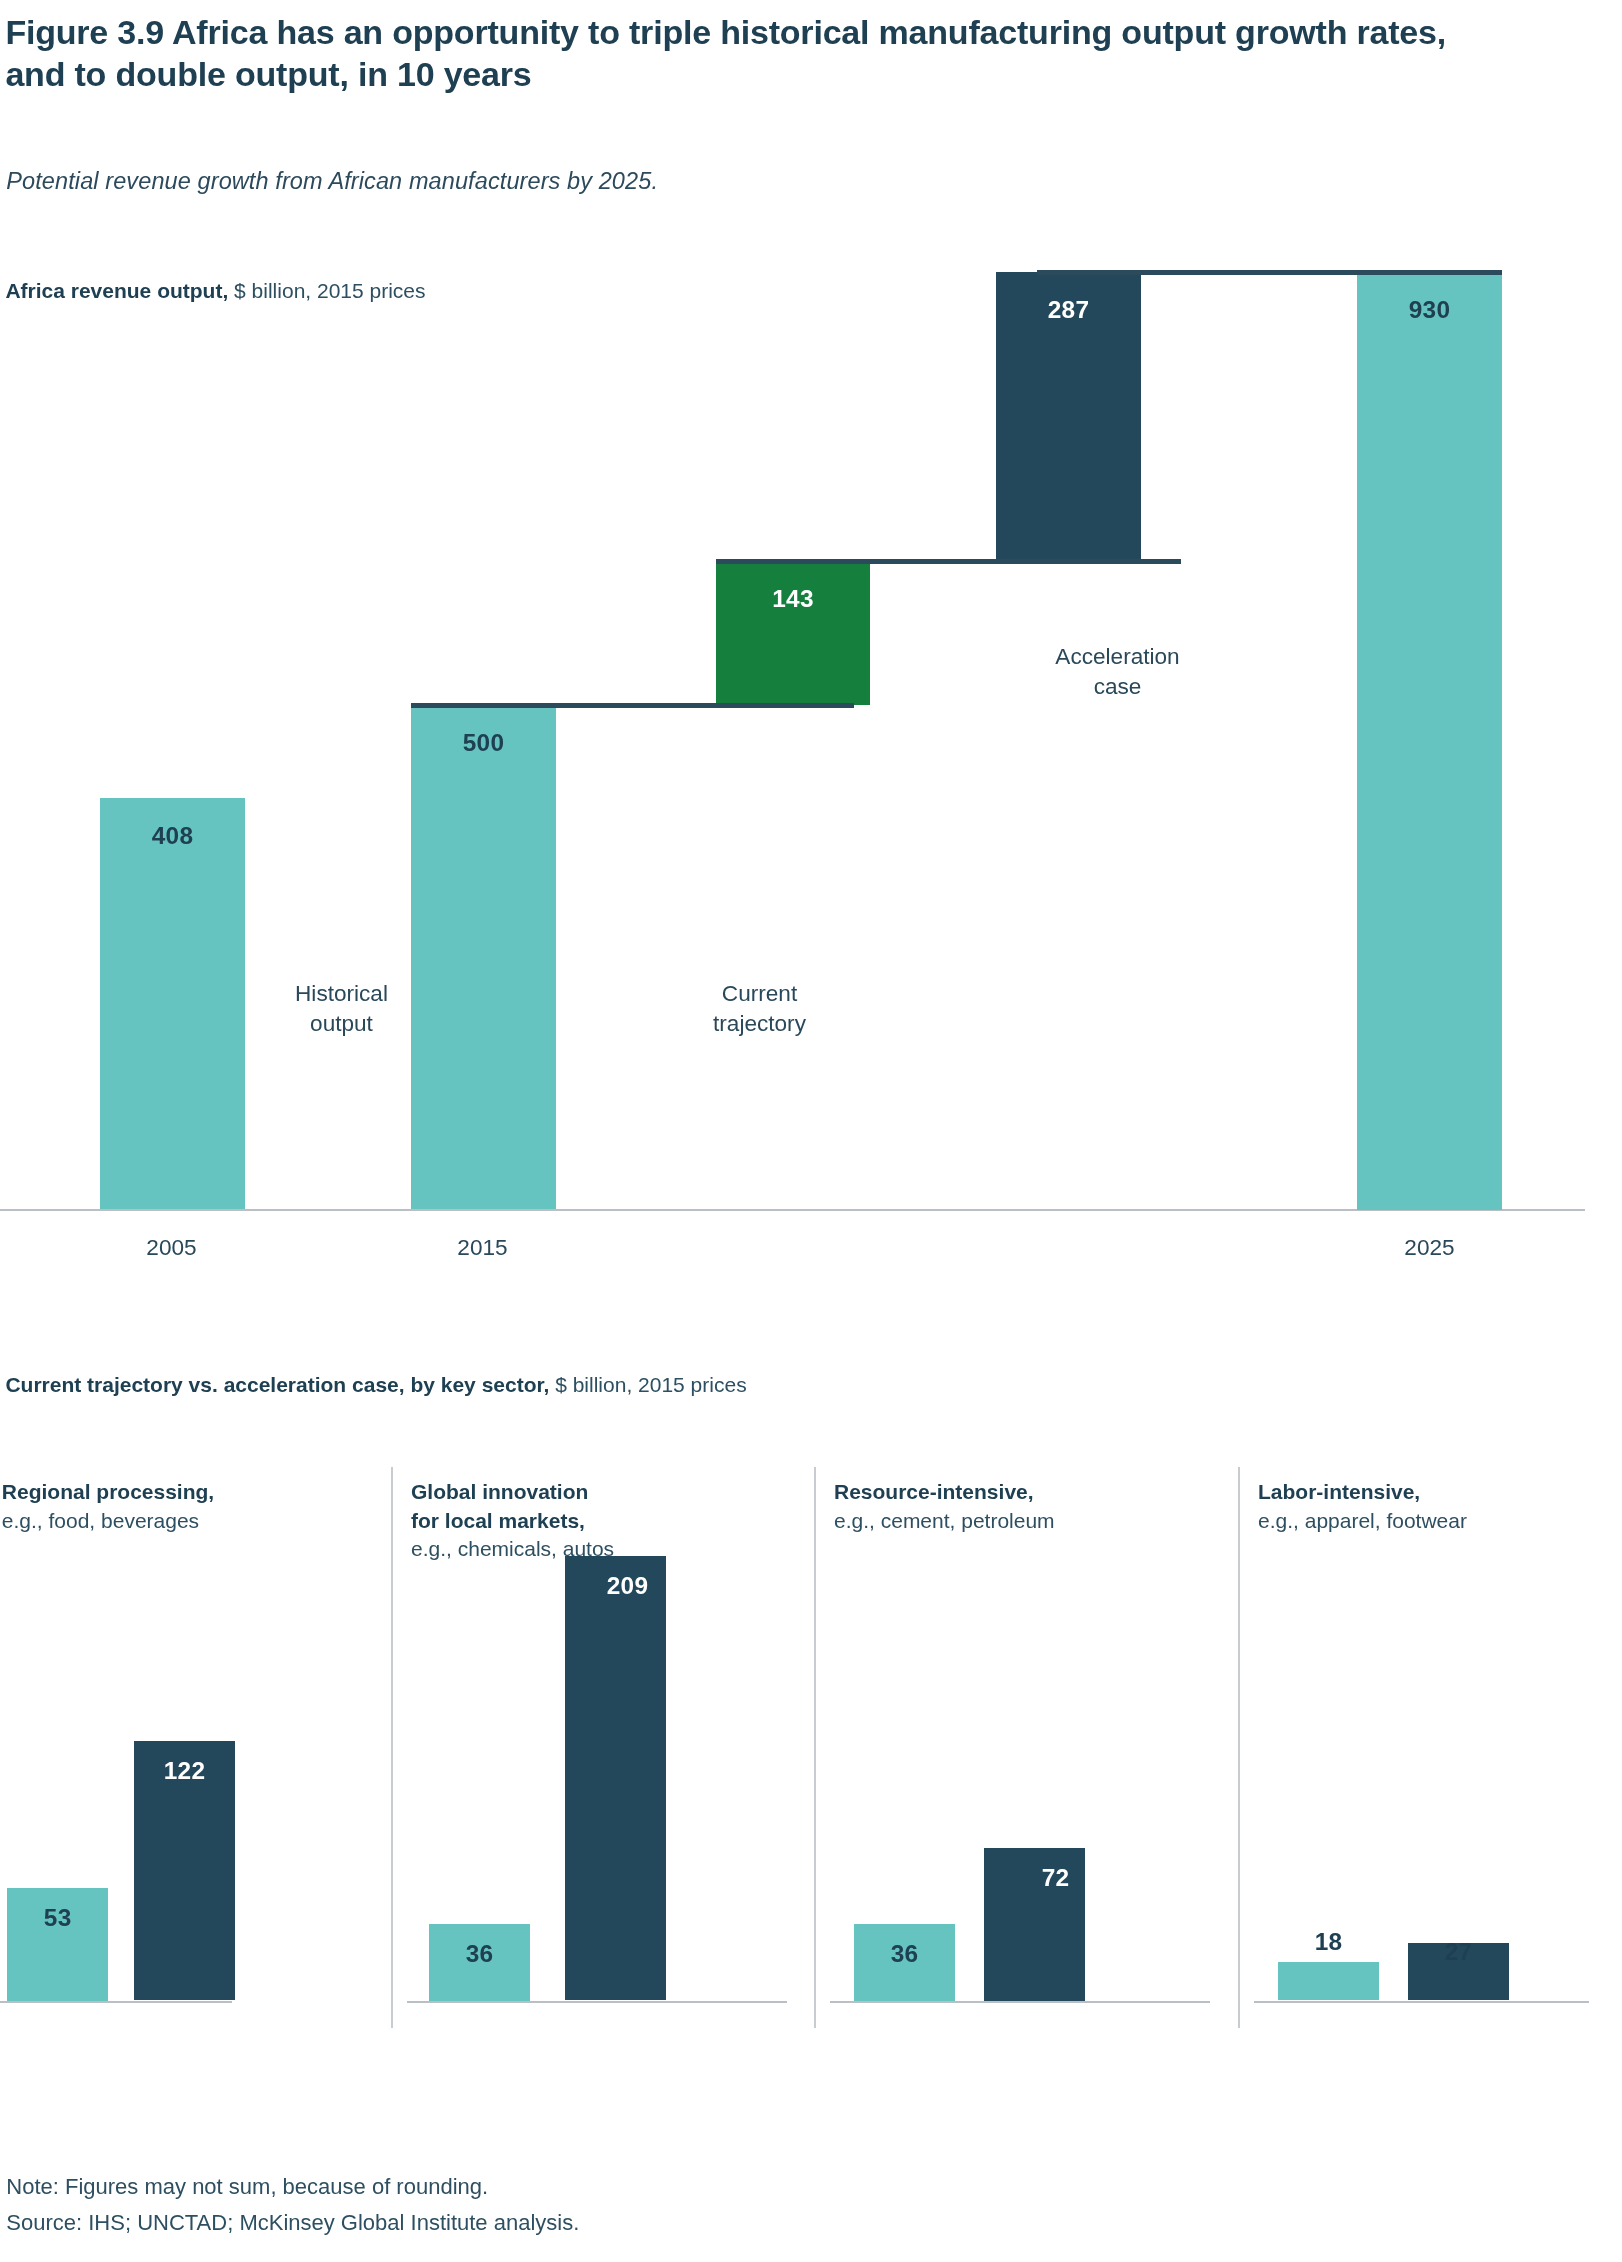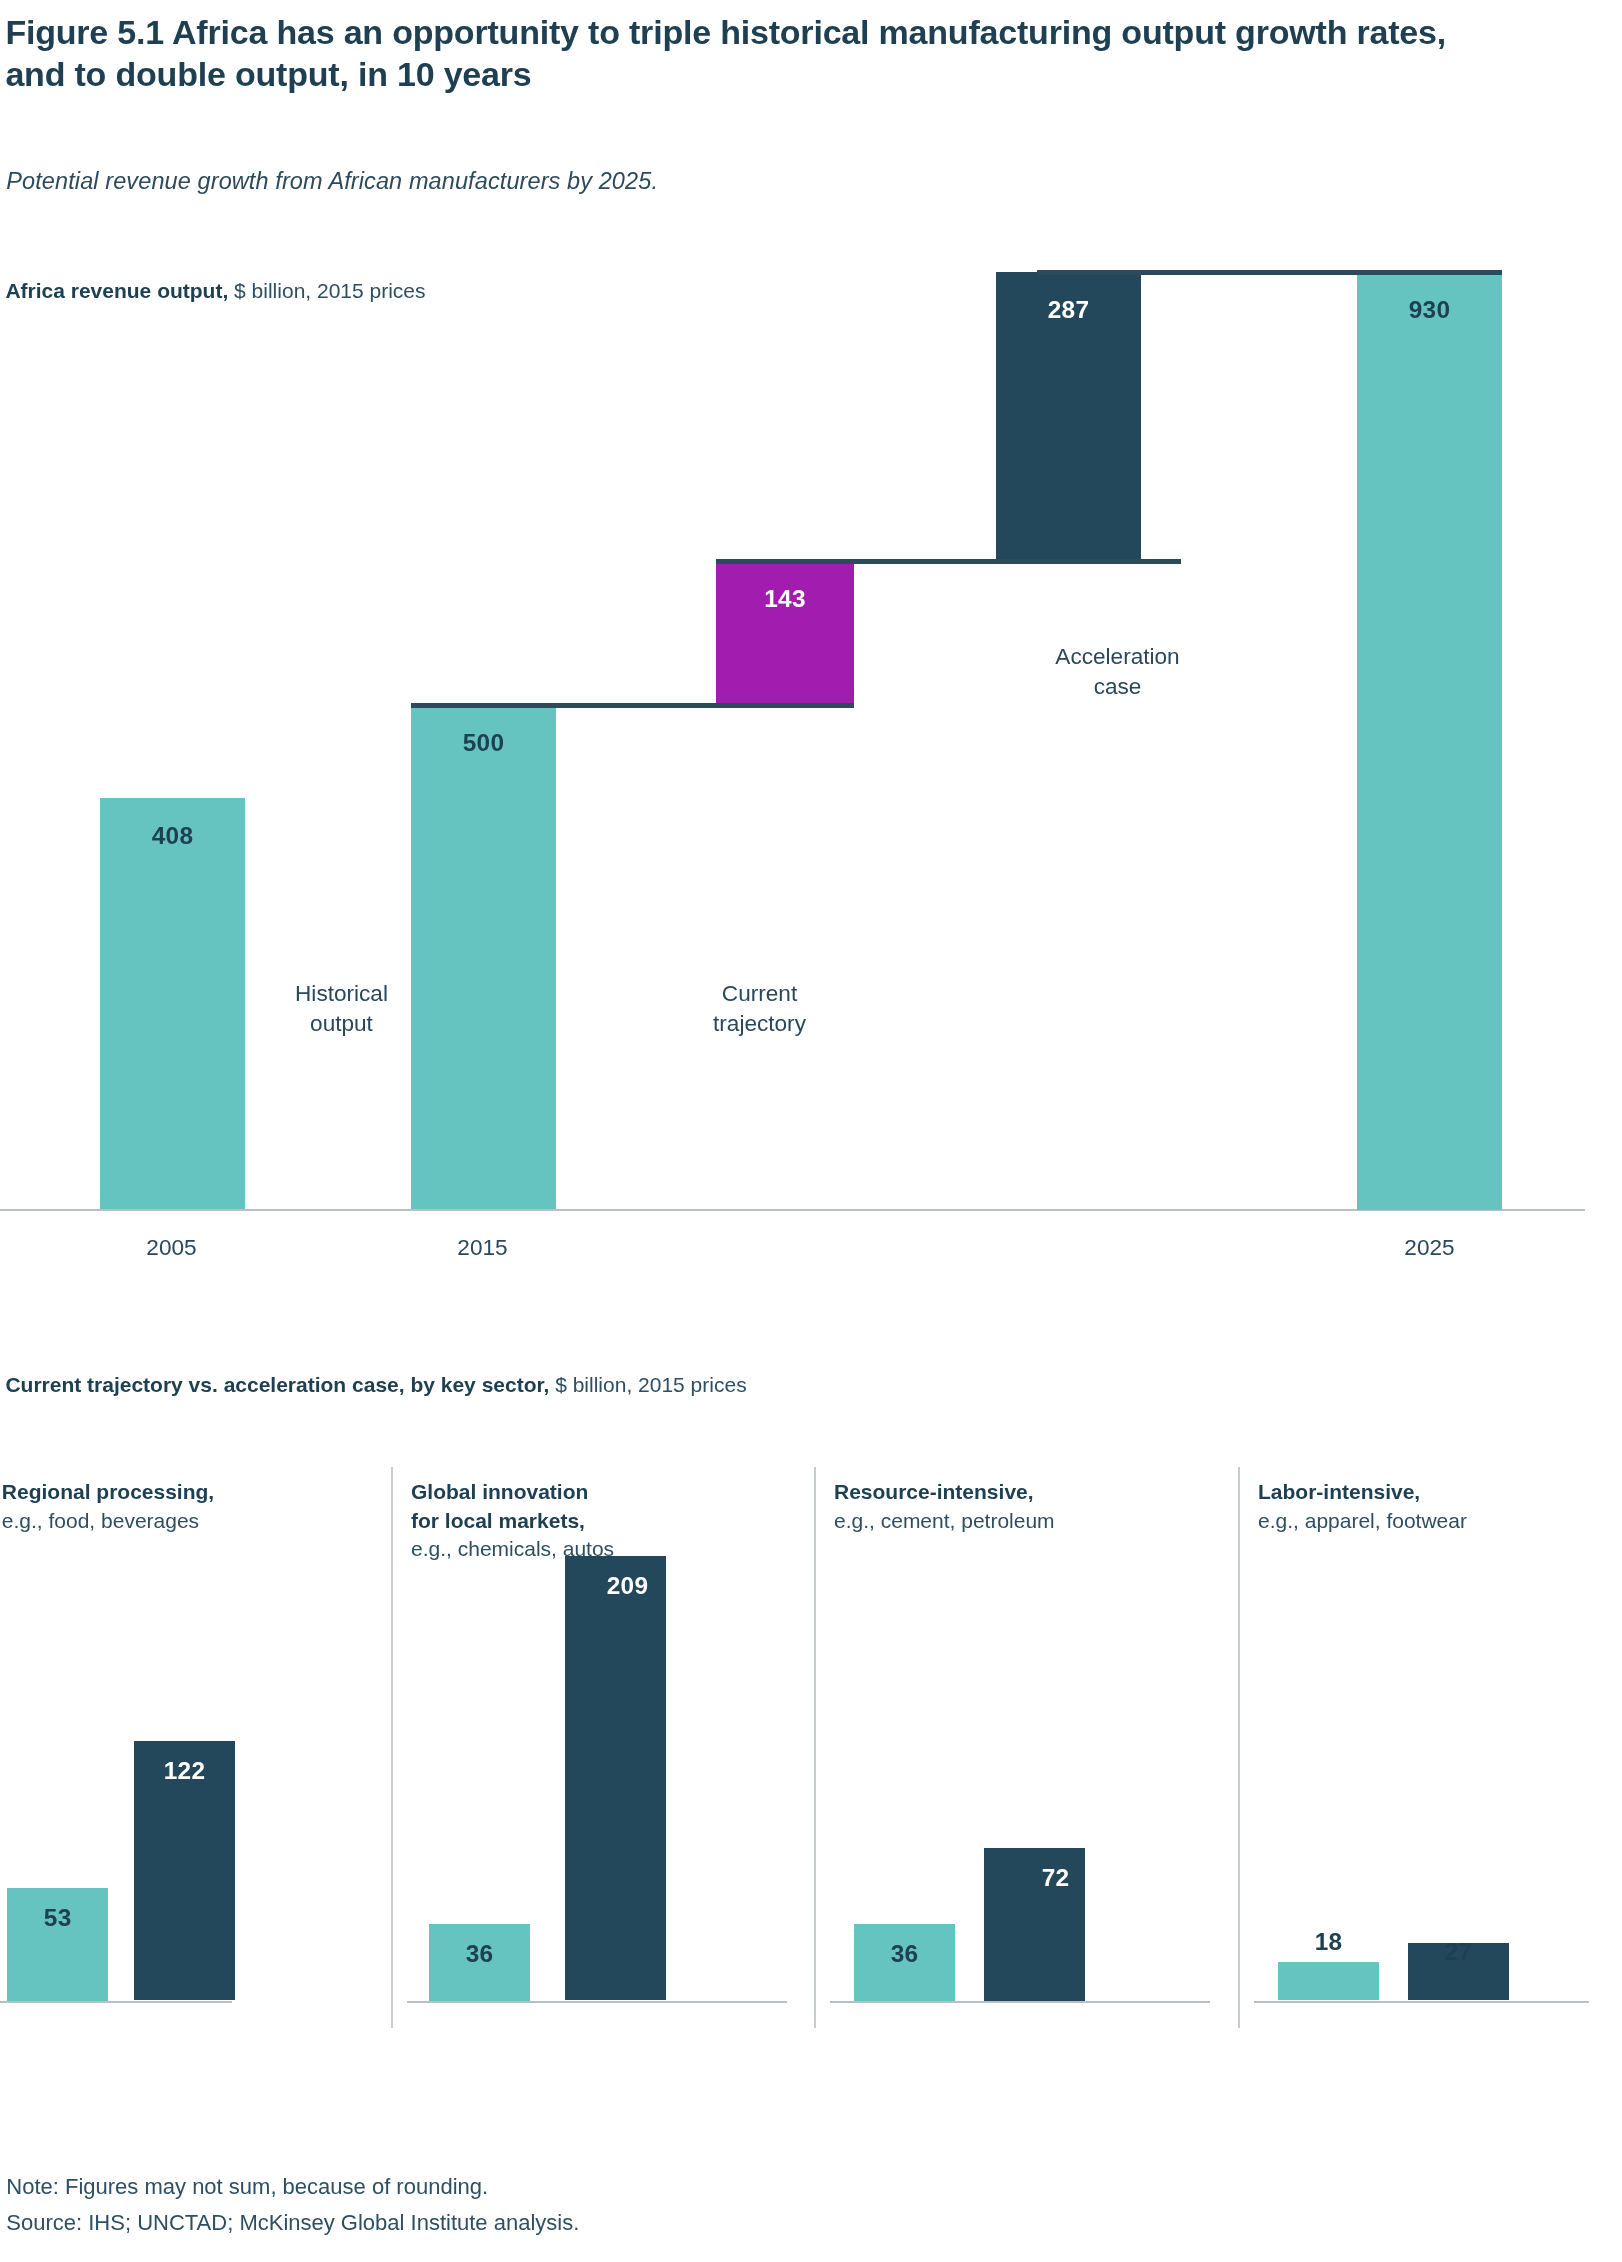--- a/index.html
+++ b/index.html
@@ -162,37 +162,37 @@
     line-height: 1.62;
     color: #2d4f61;
   }
   .footnotes div { white-space: nowrap; }
 </style>
 </head>
 <body>
 
 <div class="page">
 
-  <div class="fig-title">Figure 5.1 Africa has an opportunity to triple historical manufacturing output growth rates, and to double output, in 10 years</div>
+  <div class="fig-title">Figure 3.9 Africa has an opportunity to triple historical manufacturing output growth rates, and to double output, in 10 years</div>
   <div class="fig-subtitle">Potential revenue growth from African manufacturers by 2025.</div>
 
   <div class="section-label" id="wf-axis-label">
     <span class="b">Africa revenue output,</span><span class="l"> $ billion, 2015 prices</span>
   </div>
 
   <div class="wf">
     <div class="wf-baseline"></div>
     <div id="wf-bars">
         <div class="wf-bar" style="left: 100px; width: 145px; top: 581px; height: 411px; background: rgb(102, 196, 192);">
           <span class="val" style="top: 23.5px; color: rgb(30, 64, 82);">408</span>
         </div>
         <div class="wf-bar" style="left: 411px; width: 145px; top: 488px; height: 504px; background: rgb(102, 196, 192);">
           <span class="val" style="top: 23.5px; color: rgb(30, 64, 82);">500</span>
         </div>
-        <div class="wf-bar" style="left: 716px; width: 138px; top: 344px; height: 144px; background: #a21caf; padding-left: 19px;">
+        <div class="wf-bar" style="left: 716px; width: 154px; top: 344px; height: 144px; background: #15803d; padding-left: 19px;">
           <span class="val" style="top: 23.5px; color: rgb(255, 255, 255);">143</span>
         </div>
         <div class="wf-bar" style="left: 996px; width: 145px; top: 55px; height: 289px; background: rgb(36, 72, 91);">
           <span class="val" style="top: 23.5px; color: rgb(255, 255, 255);">287</span>
         </div>
         <div class="wf-bar" style="left: 1357px; width: 145px; top: 55px; height: 938px; background: rgb(102, 196, 192);">
           <span class="val" style="top: 23.5px; color: rgb(30, 64, 82);">930</span>
         </div>
       </div>
     <div id="wf-connectors">

